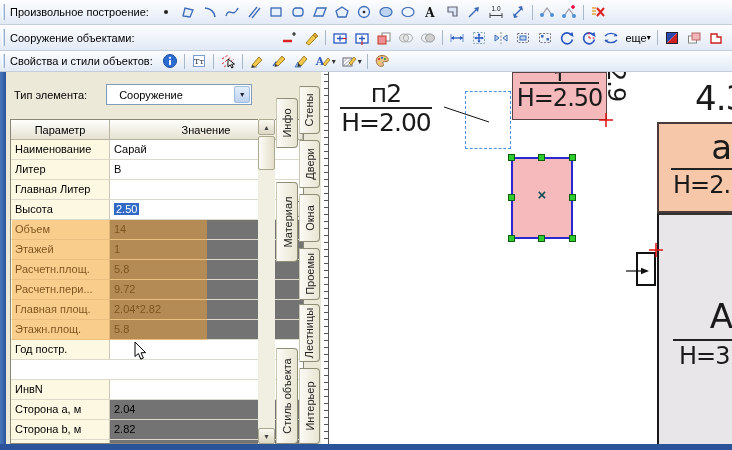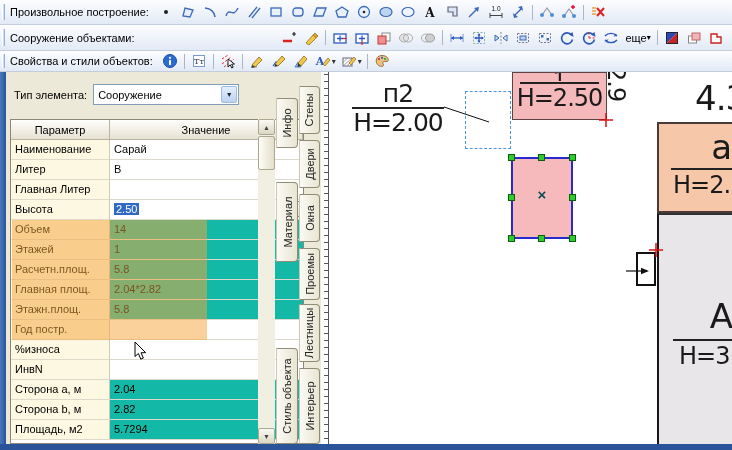--- a/index.html
+++ b/index.html
@@ -15,33 +15,33 @@
 .tsep{width:1px;height:15px;background:#aab7c9;margin:0 3px;flex:none}
 .tspacer{width:138px;flex:none}
 .tcaret{font-size:8px;color:#333;margin:0 2px 0 -2px;flex:none}
 .tmore{width:auto;padding:0 3px;font-size:11px;color:#000}
 .tmore span{font-size:8px}
 
 #left-blue{position:absolute;left:0;top:72px;width:6px;height:378px;background:linear-gradient(to right,#4b79bd,#2a5399)}
 #bottom-blue{position:absolute;left:0;top:444px;width:732px;height:6px;background:#2a5399;z-index:40}
 #panel{position:absolute;left:6px;top:72px;width:315px;height:372px;background:#ece9d8}
 #type-row{position:absolute;left:8px;top:12px;display:flex;align-items:center}
-#type-label{font-size:11px;color:#000;margin-right:6px}
+#type-label{font-size:11px;color:#000;margin-right:19px}
 #type-combo{width:146px;height:21px;background:#fff;border:1px solid #7f9db9;display:flex;align-items:center;font-size:11px;position:relative}
-#type-combo .cval{padding-left:4px;flex:1}
+#type-combo .cval{padding-left:12px;flex:1}
 #type-combo .carrow{width:16px;height:17px;margin:1px;background:linear-gradient(#e5eefb,#bcd2f0);border:1px solid #9ebcdd;border-radius:2px;display:flex;align-items:center;justify-content:center;font-size:7px;color:#223}
 
 #prop-table{position:absolute;left:4px;top:47px;width:294px;height:325px;background:#fff;border:1px solid #8a8775;overflow:hidden}
 .thead{display:flex;height:20px}
 .hcell{background:linear-gradient(#fefefc,#e6e2d2);border-right:1px solid #b8b4a2;border-bottom:1px solid #b8b4a2;font-size:11px;color:#000;display:flex;align-items:center;justify-content:center}
 .hcell.c1{width:99px}.hcell.c2{flex:1}
 .trow{display:flex;height:20px}
 .pcell{width:99px;background:#fcf8e1;border-right:1px solid #cdc9b8;border-bottom:1px solid #dedacb;font-size:11px;color:#000;padding:3px 0 0 4px;white-space:nowrap;overflow:hidden}
 .vcell{flex:1;background:#fff;border-bottom:1px solid #dedacb;font-size:11px;color:#000;padding:3px 0 0 4px;position:relative;white-space:nowrap}
-.vcell.cream{background:#14b8a6}
+.vcell.cream{background:#737373}
 .selval{background:#316ac5;color:#fff;padding:0 2px}
 .cellbtn{position:absolute;right:2px;top:1px;width:22px;height:16px;background:linear-gradient(#fdfdfa,#e4e0d2);border:1px solid #8a8875;border-radius:2px;display:flex;align-items:center;justify-content:center;padding:0}
 #orange-hl{position:absolute;left:1px;top:100px;width:195px;height:120px;background:rgba(246,163,56,0.5);pointer-events:none;z-index:5}
 
 #vscroll{position:absolute;left:252px;top:47px;width:17px;height:325px;background:#f1efe2}
 .sbtn{position:absolute;left:0;width:17px;height:16px;background:linear-gradient(#faf9f2,#dcd8c4);border:1px solid #aca88f;border-radius:2px;display:flex;align-items:center;justify-content:center;font-size:7px;color:#444}
 .sthumb{position:absolute;left:0;top:17px;width:17px;height:34px;background:linear-gradient(to right,#fdfcf8,#e3dfc9);border:1px solid #aca88f;border-radius:2px}
 
 .vtab{position:absolute;background:linear-gradient(to right,#fbfaf5,#e8e5d2);border:1px solid #8f8d76;border-left:1px solid #c9c6b2;border-radius:0 4px 4px 0;display:flex;align-items:center;justify-content:center;overflow:hidden}
 .vtab span{transform:rotate(-90deg);white-space:nowrap;font-size:11px;color:#222}
@@ -444,33 +444,36 @@
           </div>
           <div class="trow">
             <div class="pcell">Этажей</div>
             <div class="vcell cream">1</div>
           </div>
           <div class="trow">
             <div class="pcell">Расчетн.площ.</div>
             <div class="vcell cream">5.8</div>
           </div>
           <div class="trow">
+            <div class="pcell">Расчетн.пери...</div>
+            <div class="vcell cream">9.72</div>
+          </div>
+          <div class="trow">
             <div class="pcell">Главная площ.</div>
             <div class="vcell cream">2.04*2.82</div>
           </div>
           <div class="trow">
             <div class="pcell">Этажн.площ.</div>
             <div class="vcell cream">5.8</div>
           </div>
           <div class="trow">
             <div class="pcell">Год постр.</div>
             <div class="vcell"></div>
           </div>
           <div class="trow">
-            <div class="pcell">%износа</div>
             <div class="vcell"></div>
           </div>
           <div class="trow">
             <div class="pcell">ИнвN</div>
             <div class="vcell"></div>
           </div>
           <div class="trow">
             <div class="pcell">Сторона a, м</div>
             <div class="vcell cream">2.04</div>
           </div>
@@ -518,21 +521,21 @@
       </div>
     <div class="vtab outer" style="top:296px;height:76px">
         <span>Интерьер</span>
       </div>
   </div>
 
   <div id="ruler"></div>
 
   <div id="canvas">
 
-    <div class="cad-frac" style="left:23px;top:9px;width:92px">
+    <div class="cad-frac" style="left:11px;top:9px;width:92px">
       <div class="num">п2</div>
       <div class="den">Н=2.00</div>
     </div>
 
     <div class="bld" style="left:183px;top:0;width:95px;height:48px;background:#f5b9bc;border:1px solid #5a4444">
       <div class="cliptop"><span>1</span></div>
       <div class="bar" style="left:7px;right:7px;top:9px"></div>
       <div class="cad-text" style="left:0;right:0;top:12px;text-align:center">Н=2.50</div>
     </div>
 

